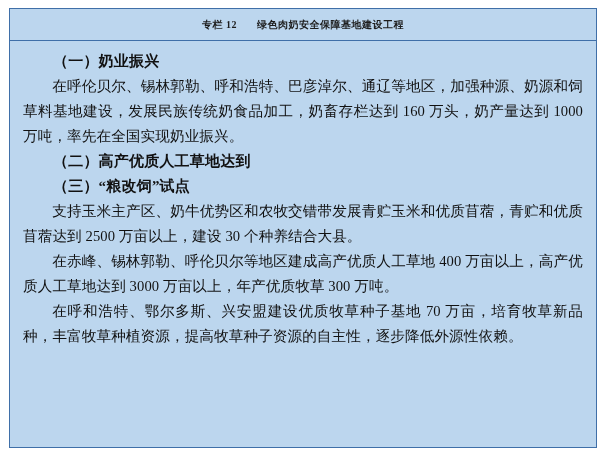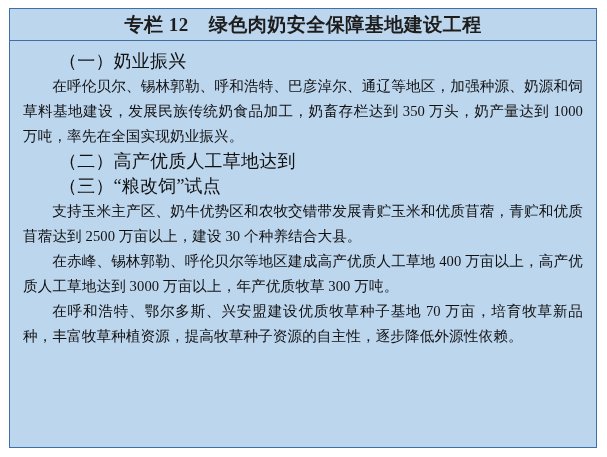--- a/index.html
+++ b/index.html
@@ -25,36 +25,36 @@
   }
   .box-title {
     box-sizing: border-box;
     width: 100%;
     height: 32px;
     border-bottom: 1px solid #3f6fa8;
     background: #bcd6ee;
     display: flex;
     align-items: center;
     justify-content: center;
-    font-size: 19px;
+    font-size: 10px;
     font-weight: bold;
     color: #1d1d1d;
     letter-spacing: 0.5px;
   }
   .box-title .title-num {
     margin-right: 20px;
   }
   .box-body {
     box-sizing: border-box;
     padding: 8px 13px 6px 13px;
     background: #bcd6ee;
   }
   .sec-head {
-    font-size: 18px;
-    font-weight: normal;
+    font-size: 15px;
+    font-weight: bold;
     color: #111111;
     text-indent: 2em;
     line-height: 25px;
     letter-spacing: 0.2px;
   }
   .para {
     font-size: 14.6px;
     color: #111111;
     text-indent: 2em;
     line-height: 25px;
@@ -69,21 +69,21 @@
 <div class="doc-frame">
 
   <div class="box-title">
     <span class="title-num">专栏 12</span>
     <span>绿色肉奶安全保障基地建设工程</span>
   </div>
 
   <div class="box-body">
 
     <div class="sec-head">（一）奶业振兴</div>
-    <div class="para">在呼伦贝尔、锡林郭勒、呼和浩特、巴彦淖尔、通辽等地区，加强种源、奶源和饲草料基地建设，发展民族传统奶食品加工，奶畜存栏达到 350 万头，奶产量达到 1000 万吨，率先在全国实现奶业振兴。</div>
+    <div class="para">在呼伦贝尔、锡林郭勒、呼和浩特、巴彦淖尔、通辽等地区，加强种源、奶源和饲草料基地建设，发展民族传统奶食品加工，奶畜存栏达到 160 万头，奶产量达到 1000 万吨，率先在全国实现奶业振兴。</div>
 
     <div class="sec-head">（二）高产优质人工草地达到</div>
 
     <div class="sec-head">（三）“粮改饲”试点</div>
     <div class="para">支持玉米主产区、奶牛优势区和农牧交错带发展青贮玉米和优质苜蓿，青贮和优质苜蓿达到 2500 万亩以上，建设 30 个种养结合大县。</div>
 
     <div class="para">在赤峰、锡林郭勒、呼伦贝尔等地区建成高产优质人工草地 400 万亩以上，高产优质人工草地达到 3000 万亩以上，年产优质牧草 300 万吨。</div>
 
     <div class="para">在呼和浩特、鄂尔多斯、兴安盟建设优质牧草种子基地 70 万亩，培育牧草新品种，丰富牧草种植资源，提高牧草种子资源的自主性，逐步降低外源性依赖。</div>
 

